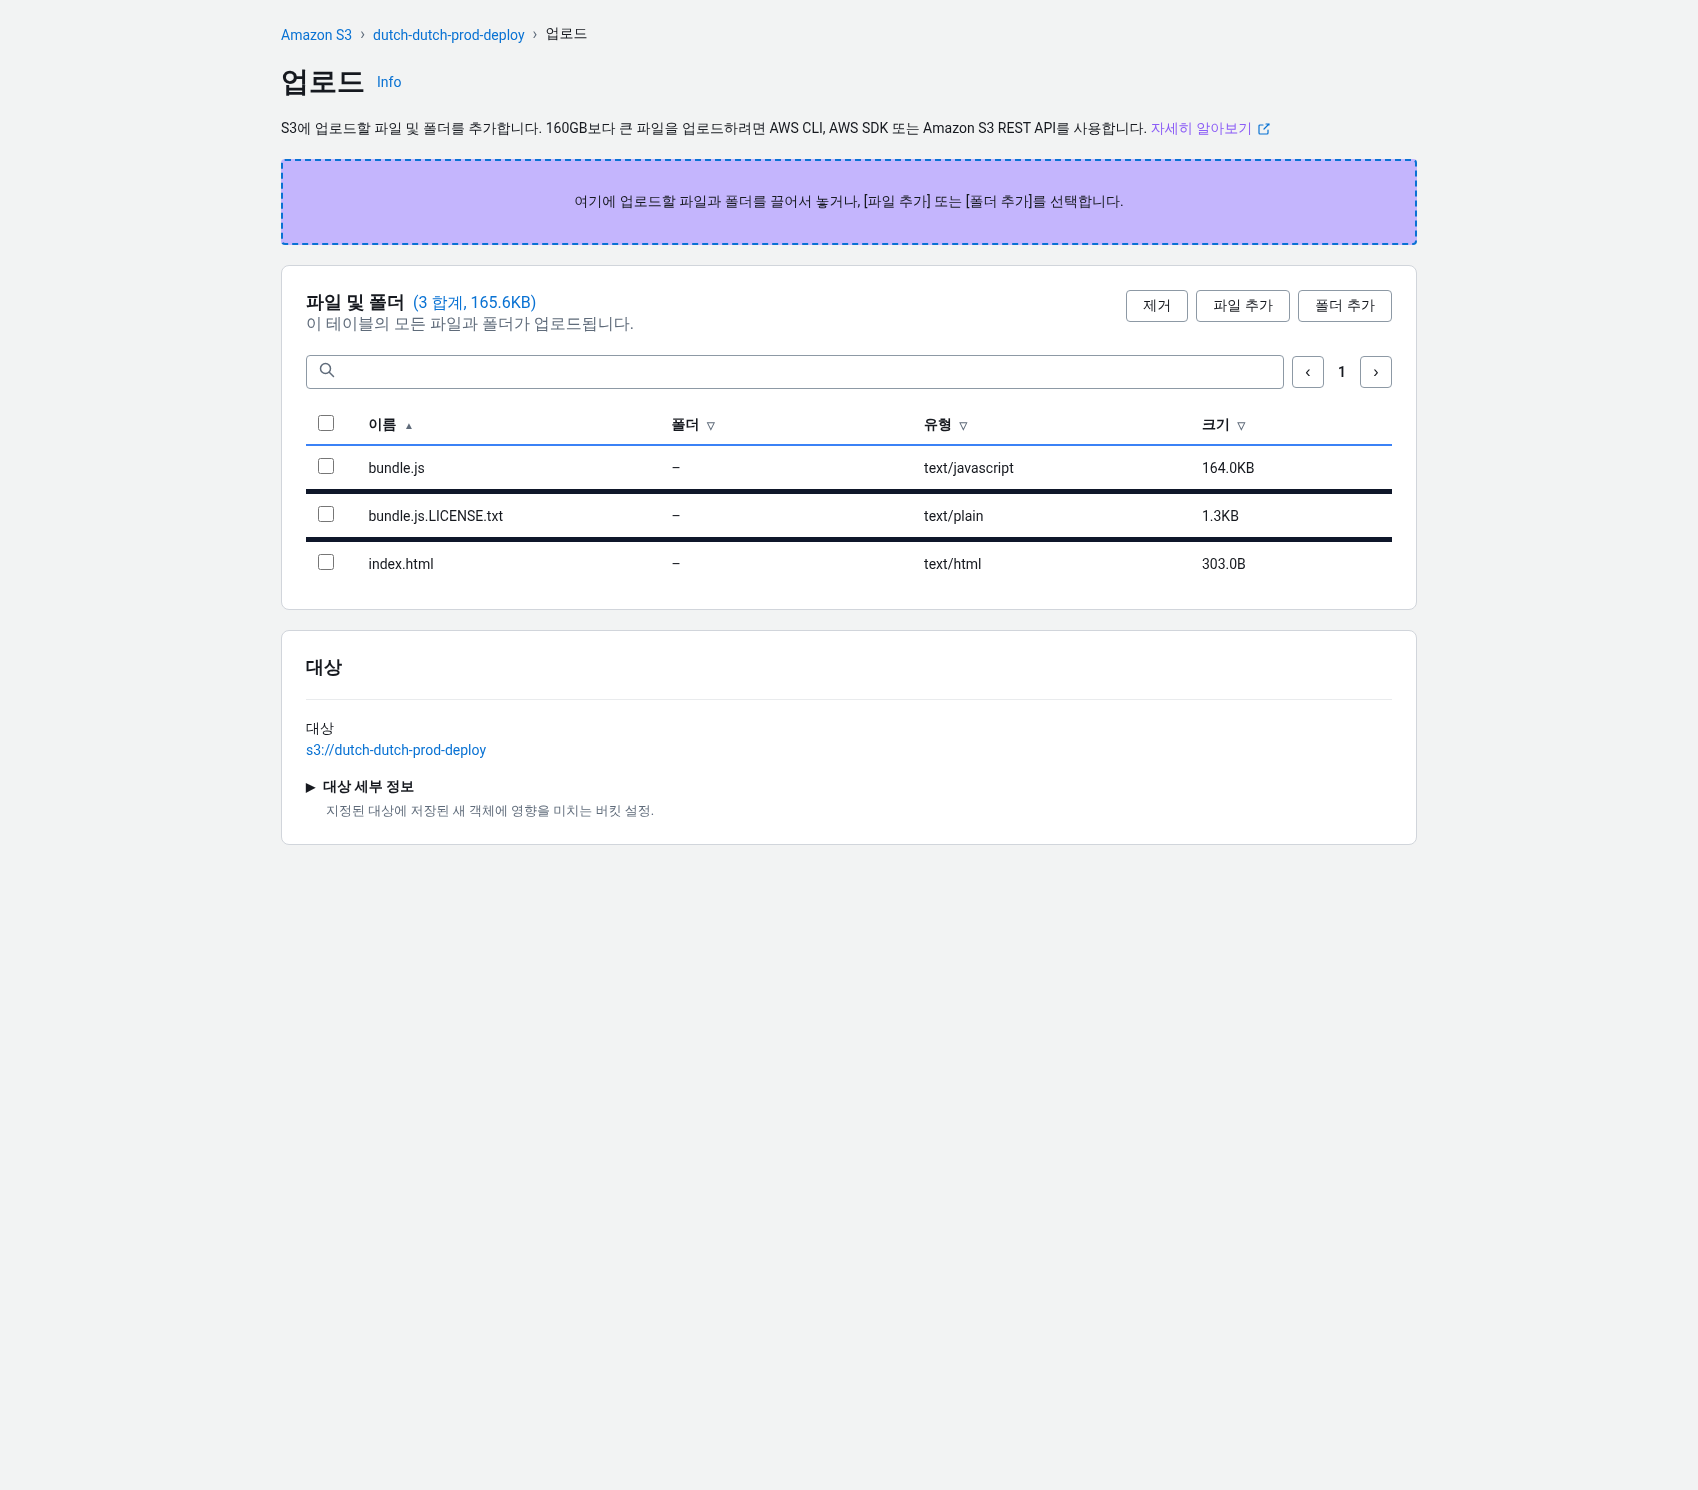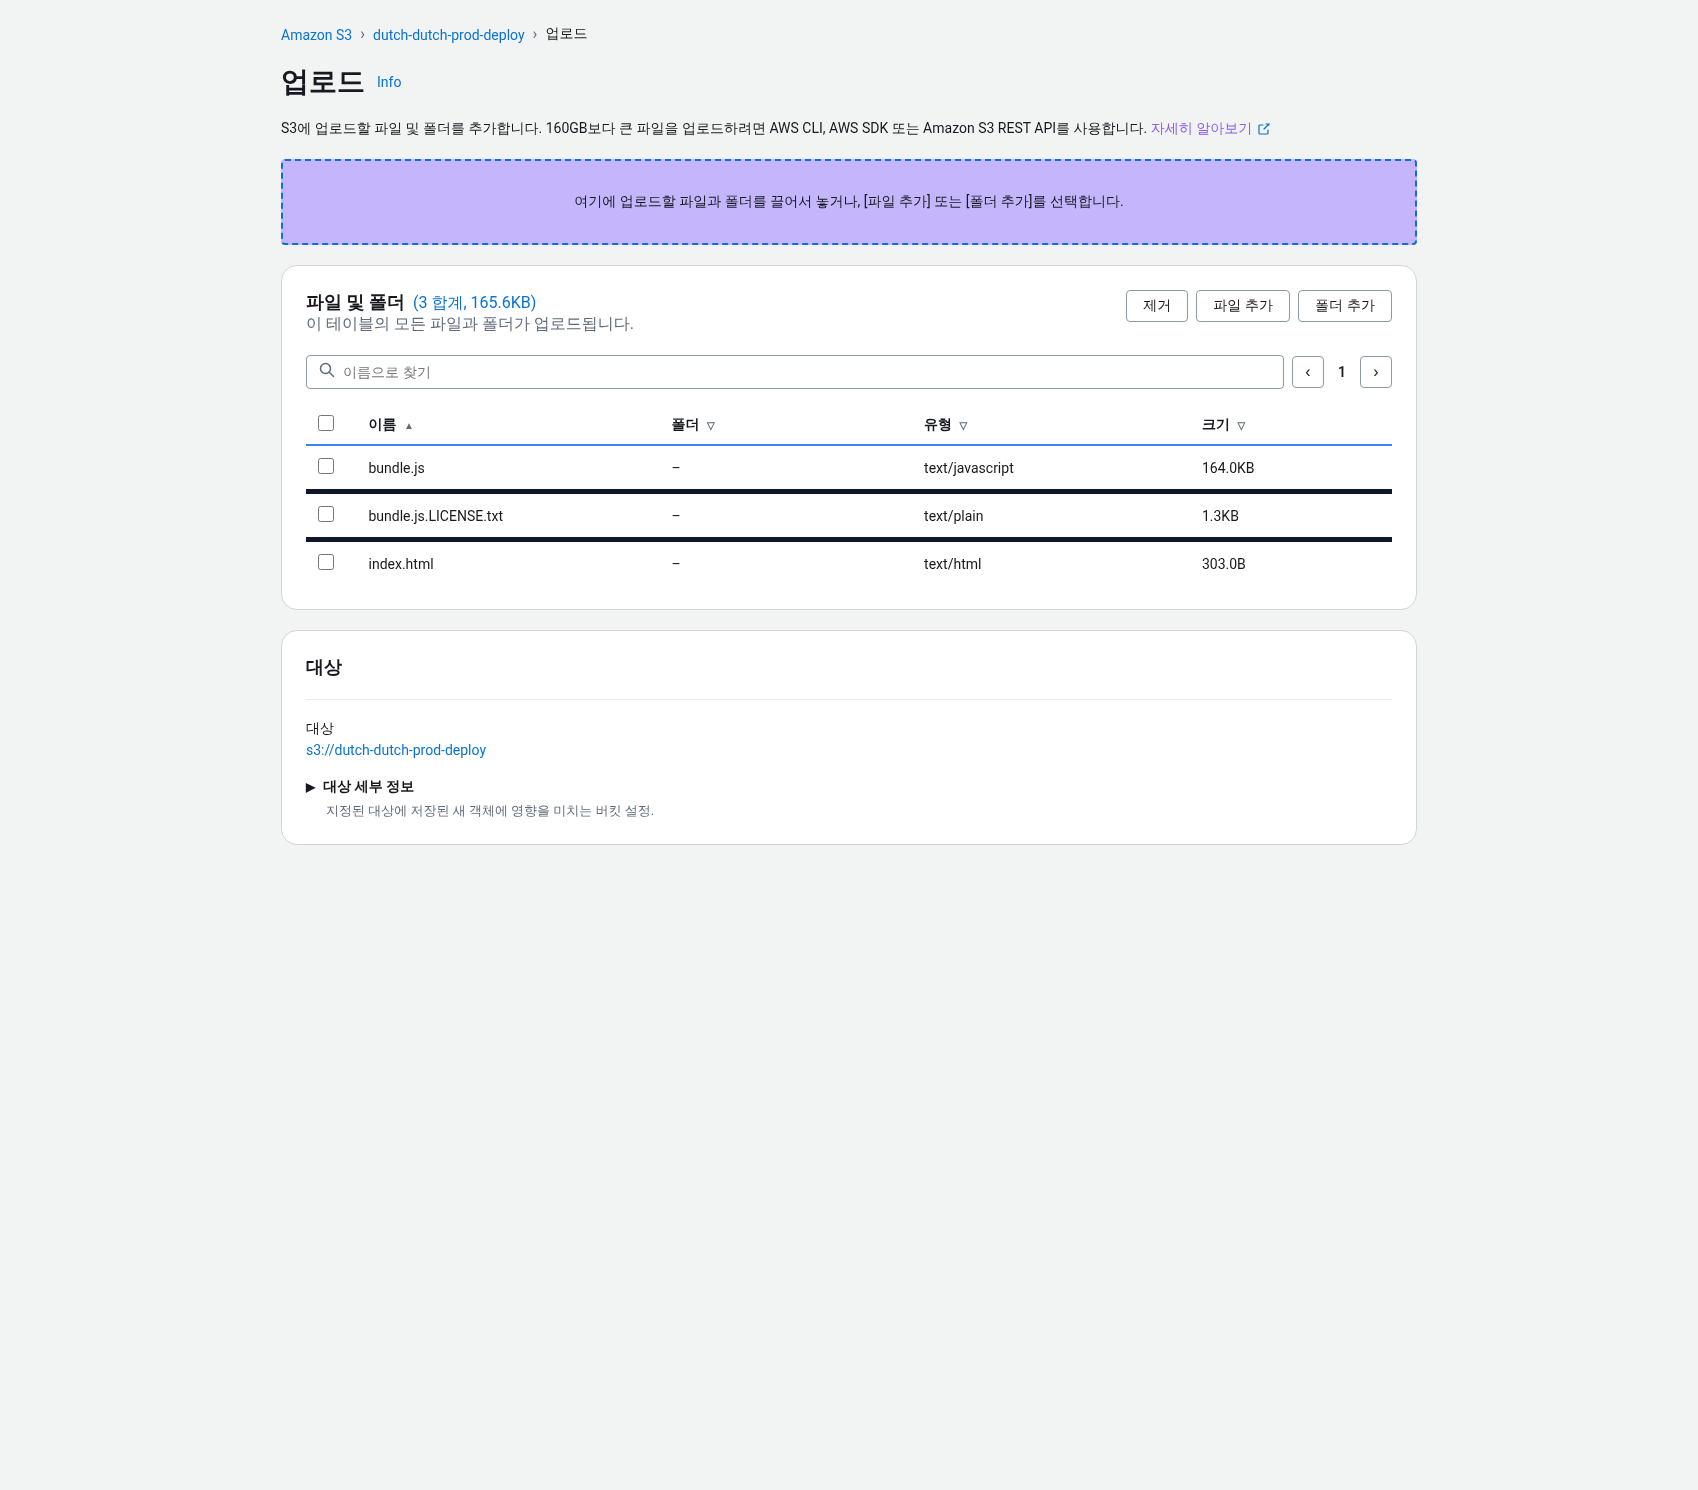--- a/index.html
+++ b/index.html
@@ -79,21 +79,21 @@
       padding: 32px;
       text-align: center;
       margin-bottom: 20px;
       color: #16191f;
       font-size: 14px;
     }
     
     .card {
       background: #fff;
       border: 1px solid #d1d5db;
-      border-radius: 16px;
+      border-radius: 8px;
       padding: 24px;
       margin-bottom: 20px;
     }
     .card-header {
       display: flex;
       align-items: flex-start;
       justify-content: space-between;
       margin-bottom: 4px;
     }
     .card-title {
@@ -307,21 +307,20 @@
     </div>
 
     <div class="search-row">
       <div class="search-input-wrapper">
         <span class="search-icon-wrapper">
           <svg width="16" height="16" viewBox="0 0 16 16" fill="none">
             <circle cx="6.5" cy="6.5" r="5" stroke="#5f6b7a" stroke-width="1.5"></circle>
             <line x1="10.5" y1="10.5" x2="14.5" y2="14.5" stroke="#5f6b7a" stroke-width="1.5" stroke-linecap="round"></line>
           </svg>
         </span>
-        <input type="text" placeholder="이름으로 찾기" style="">
       </div>
       <div class="pagination-controls">
         <button class="page-btn">
           <span>‹</span>
         </button>
         <span class="page-num">1</span>
         <button class="page-btn">
           <span>›</span>
         </button>
       </div>

